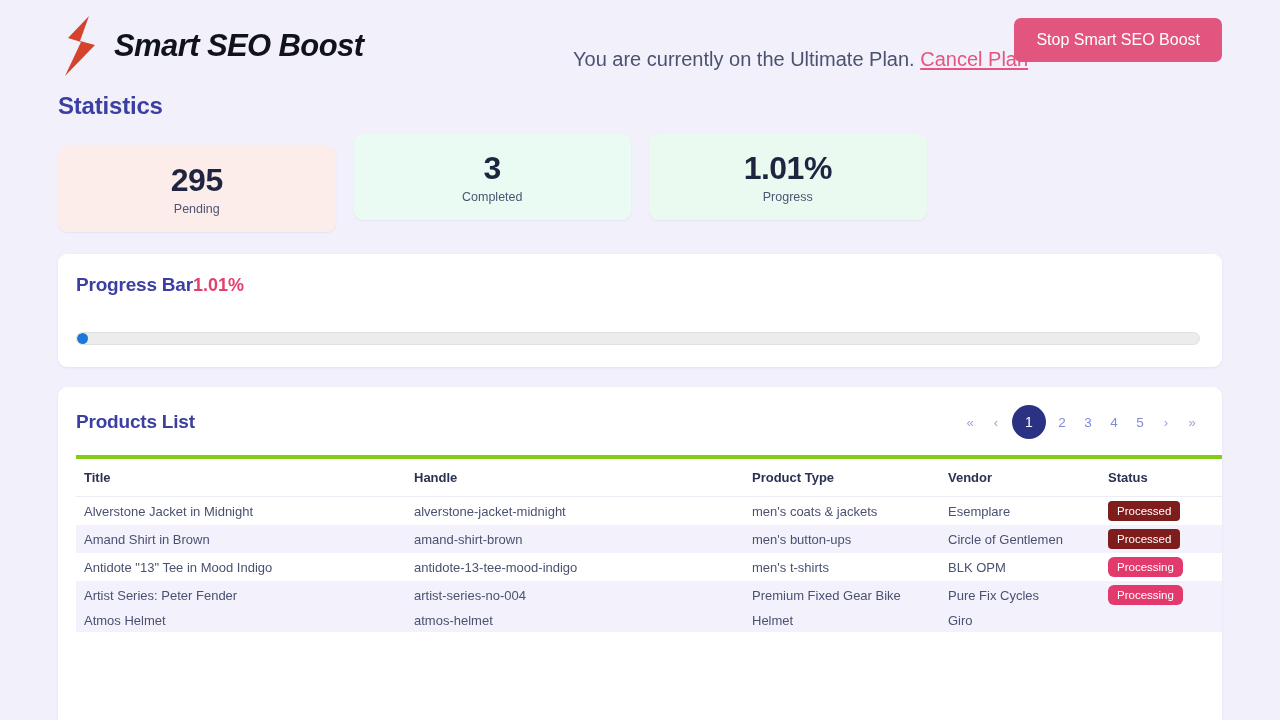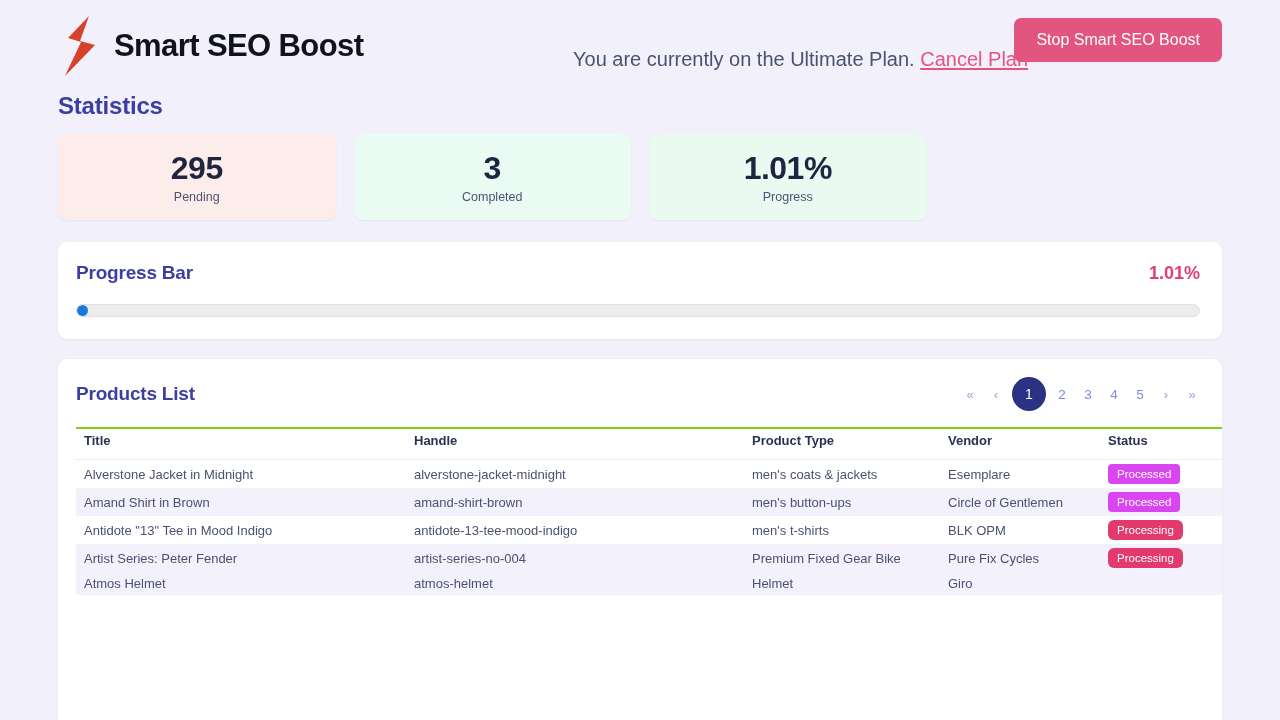--- a/index.html
+++ b/index.html
@@ -43,20 +43,21 @@
     height: 62px;
     display: block;
   }
 
   .brand-title {
     font-size: 31px;
     font-weight: 700;
     letter-spacing: -0.6px;
     color: #11131a;
     white-space: nowrap;
+    font-style: italic;
   }
 
   .plan-note {
     position: absolute;
     left: 515px;
     top: 36px;
     font-size: 20px;
     color: #4b5270;
     white-space: nowrap;
     margin-top: 12px;
@@ -132,22 +133,21 @@
   }
 
   .progress-card {
     margin-top: 22px;
     padding: 20px 22px 22px 18px;
   }
 
   .progress-head {
     display: flex;
     align-items: center;
-    justify-content: space-between;
-    margin-bottom: 20px;
+    margin-bottom: 36px;
   }
 
   .progress-title {
     font-size: 19px;
     font-weight: 700;
     color: #3b3fa0;
     letter-spacing: -0.2px;
   }
 
   .progress-pct {
@@ -227,22 +227,22 @@
     width: 100%;
     border-collapse: collapse;
     table-layout: fixed;
   }
 
   thead th {
     text-align: left;
     font-size: 13px;
     font-weight: 700;
     color: #2b3152;
-    padding: 4px 8px 11px 8px;
-    border-top: 2px solid #84cc16;
+    padding: 11px 8px 11px 8px;
+    border-top: 4px solid #84cc16;
     border-bottom: 1px solid #ececf4;
   }
 
   tbody td {
     font-size: 13px;
     color: #4a5171;
     padding: 4px 8px;
     vertical-align: middle;
   }
 
@@ -257,21 +257,21 @@
   .badge {
     display: inline-block;
     font-size: 11.5px;
     color: #ffffff;
     border-radius: 4px;
     padding: 4px 9px;
     font-weight: 400;
     white-space: nowrap;
   }
 
-  .badge.processed  { background: #d946ef; }
+  .badge.processed  { background: #7f1d1d; }
   .badge.processing { background: #e23a6d; border-radius: 6px; }
 </style>
 </head>
 <body>
 
 <div class="page">
 
   <div class="topbar">
 
     <div class="brand">
@@ -290,21 +290,21 @@
 
     <button class="stop-btn">Stop Smart SEO Boost</button>
   </div>
 
   <div>
     <div class="section-title">Statistics</div>
 
     <div class="stat-grid">
 
 
-      <div class="stat-card" style="background:#fdedea;">
+      <div class="stat-card" style="background:#fdedea;margin-top:12px;">
         <div class="stat-value">295</div>
         <div class="stat-label">Pending</div>
       </div>
 
       <div class="stat-card" style="background:#eafbf4;">
         <div class="stat-value">3</div>
         <div class="stat-label">Completed</div>
       </div>
 
       <div class="stat-card" style="background:#eafaf1;">

